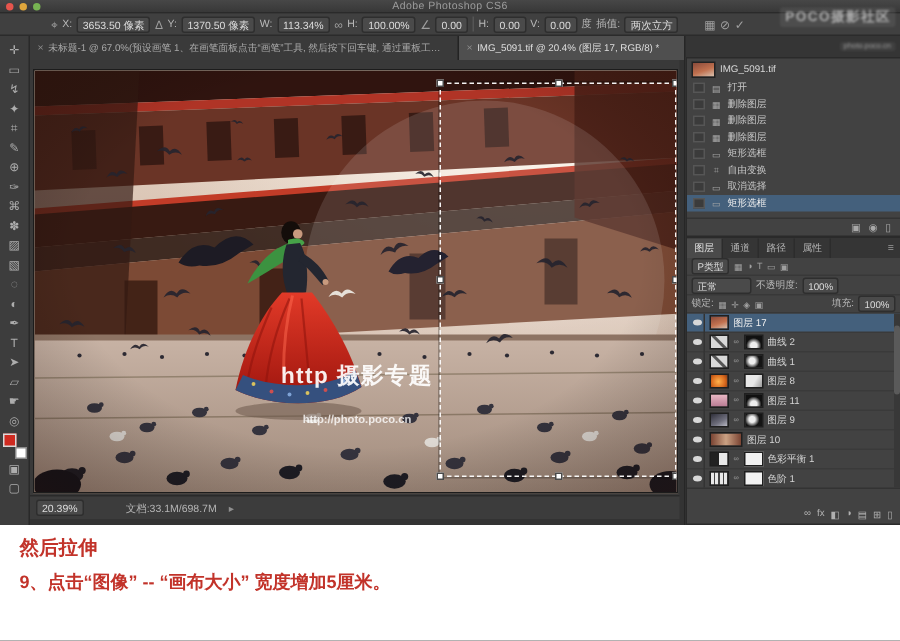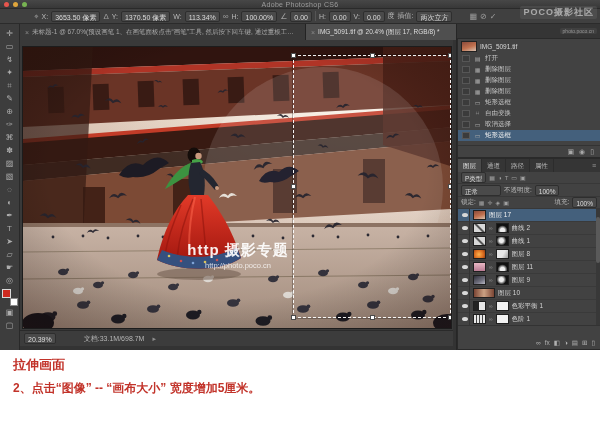--- a/index.html
+++ b/index.html
@@ -54,21 +54,21 @@
   .swatches { position:relative; width:16px; height:17px; margin-top:2px; flex:none; }
   .fgsw { position:absolute; left:0; top:0; width:9px; height:9px; background:#cf2a20; border:1px solid #d9d9d9; }
   .bgsw { position:absolute; right:0; bottom:0; width:8px; height:8px; background:#ffffff; border:1px solid #8a8a8a; }
 
   
   .canvas { position:absolute; left:20px; top:40px; width:433px; height:290px; background:#393939; }
   .photo { position:absolute; left:2px; top:6px; width:430px; height:283px;
     border:1px solid #1c1c1c; overflow:hidden; background:#b9a08f; }
   .pwm { position:absolute; left:0; width:430px; top:194px; text-align:center; pointer-events:none; }
   .pwm .t { font-size:15px; font-weight:bold; letter-spacing:1px; color:rgba(255,255,255,.92); }
-  .pwm .u { font-size:7.5px; color:rgba(255,255,255,.78); margin-top:1px; }
+  .pwm .u { font-size:7.5px; color:rgba(255,255,255,.78); margin-top:15px;font-weight:bold; }
 
   
   .ants { position:absolute; left:270px; top:8px; width:158px; height:263px;
     border:1px dashed rgba(255,255,255,.95); box-shadow:0 0 0 1px rgba(0,0,0,.25); }
   .hd { position:absolute; width:5px; height:5px; background:#fff; border:1px solid #4a4a4a; }
 
   
   .statusbar { position:absolute; left:20px; top:330px; width:433px; height:16px; background:#3c3c3c;
     border-top:1px solid #2a2a2a; display:flex; align-items:center; font-size:7px; color:#b5b5b5; }
   .statusbar .chip { margin-left:4px; }
@@ -600,15 +600,15 @@
         <span>◑</span>
         <span>▤</span>
         <span>⊞</span>
         <span>▯</span>
       </div>
     </div>
   </div>
 </div>
 
 <div class="instr">
-  <div class="h">拉伸画面</div>
-  <div class="s">2、点击“图像” -- “画布大小” 宽度增加5厘米。</div>
+  <div class="h">然后拉伸</div>
+  <div class="s">9、点击“图像” -- “画布大小” 宽度增加5厘米。</div>
 </div>
 
 </body></html>

